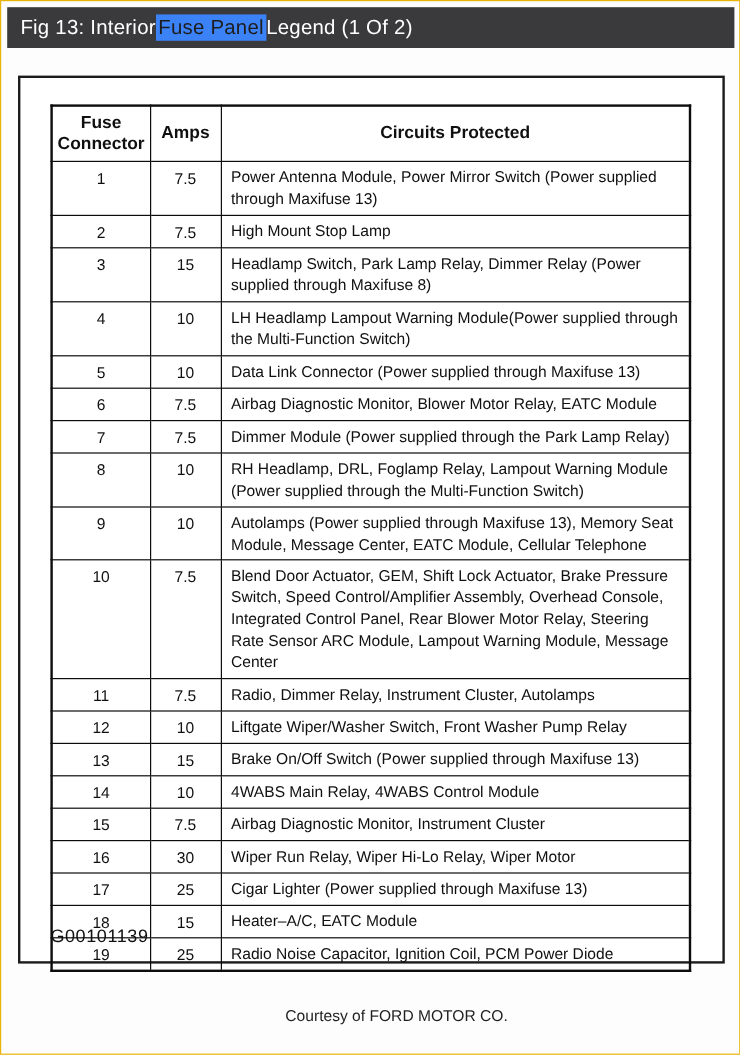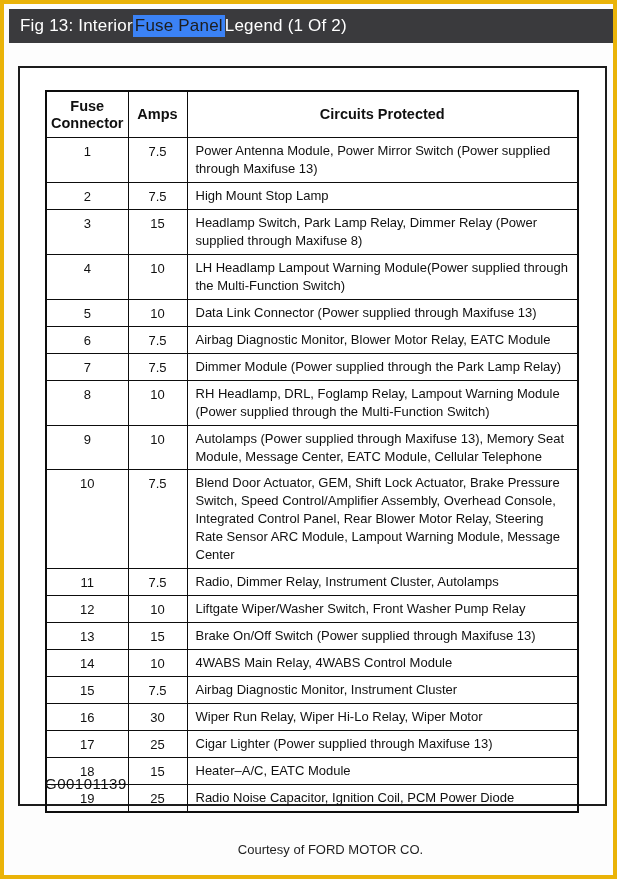--- a/index.html
+++ b/index.html
@@ -4,21 +4,21 @@
 <style>
   * { box-sizing: border-box; }
   html, body { margin: 0; padding: 0; }
   body {
     font-family: "Liberation Sans", sans-serif;
     background: #ffffff;
   }
   .page {
     width: 617px;
     height: 879px;
-    border: 4px solid #eab308;
+    border: 1px solid #eab308;
     background: #fdfdfd;
     position: relative;
     overflow: hidden;
   }
   .titlebar {
     position: absolute;
     left: 5px;
     top: 5px;
     width: 606px;
     height: 34px;

